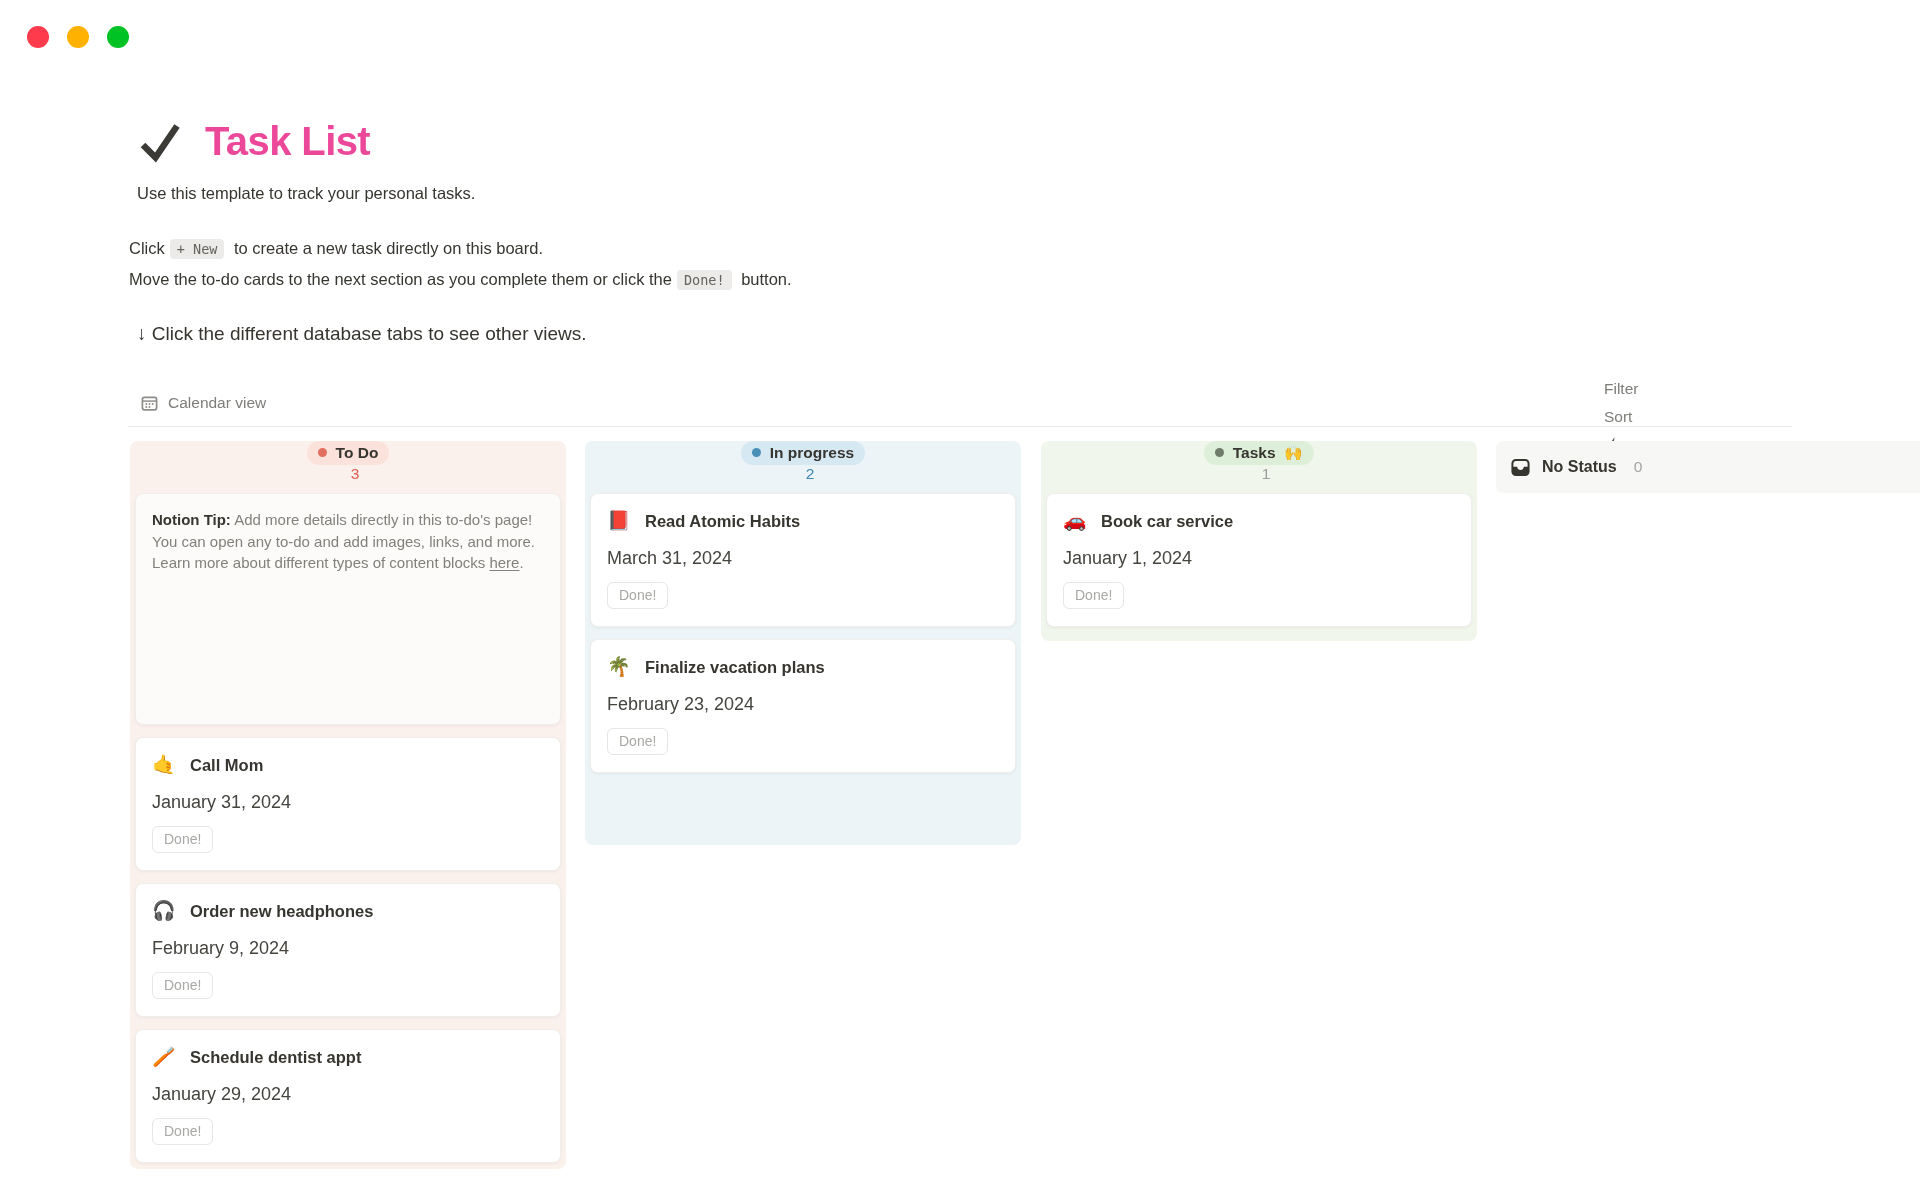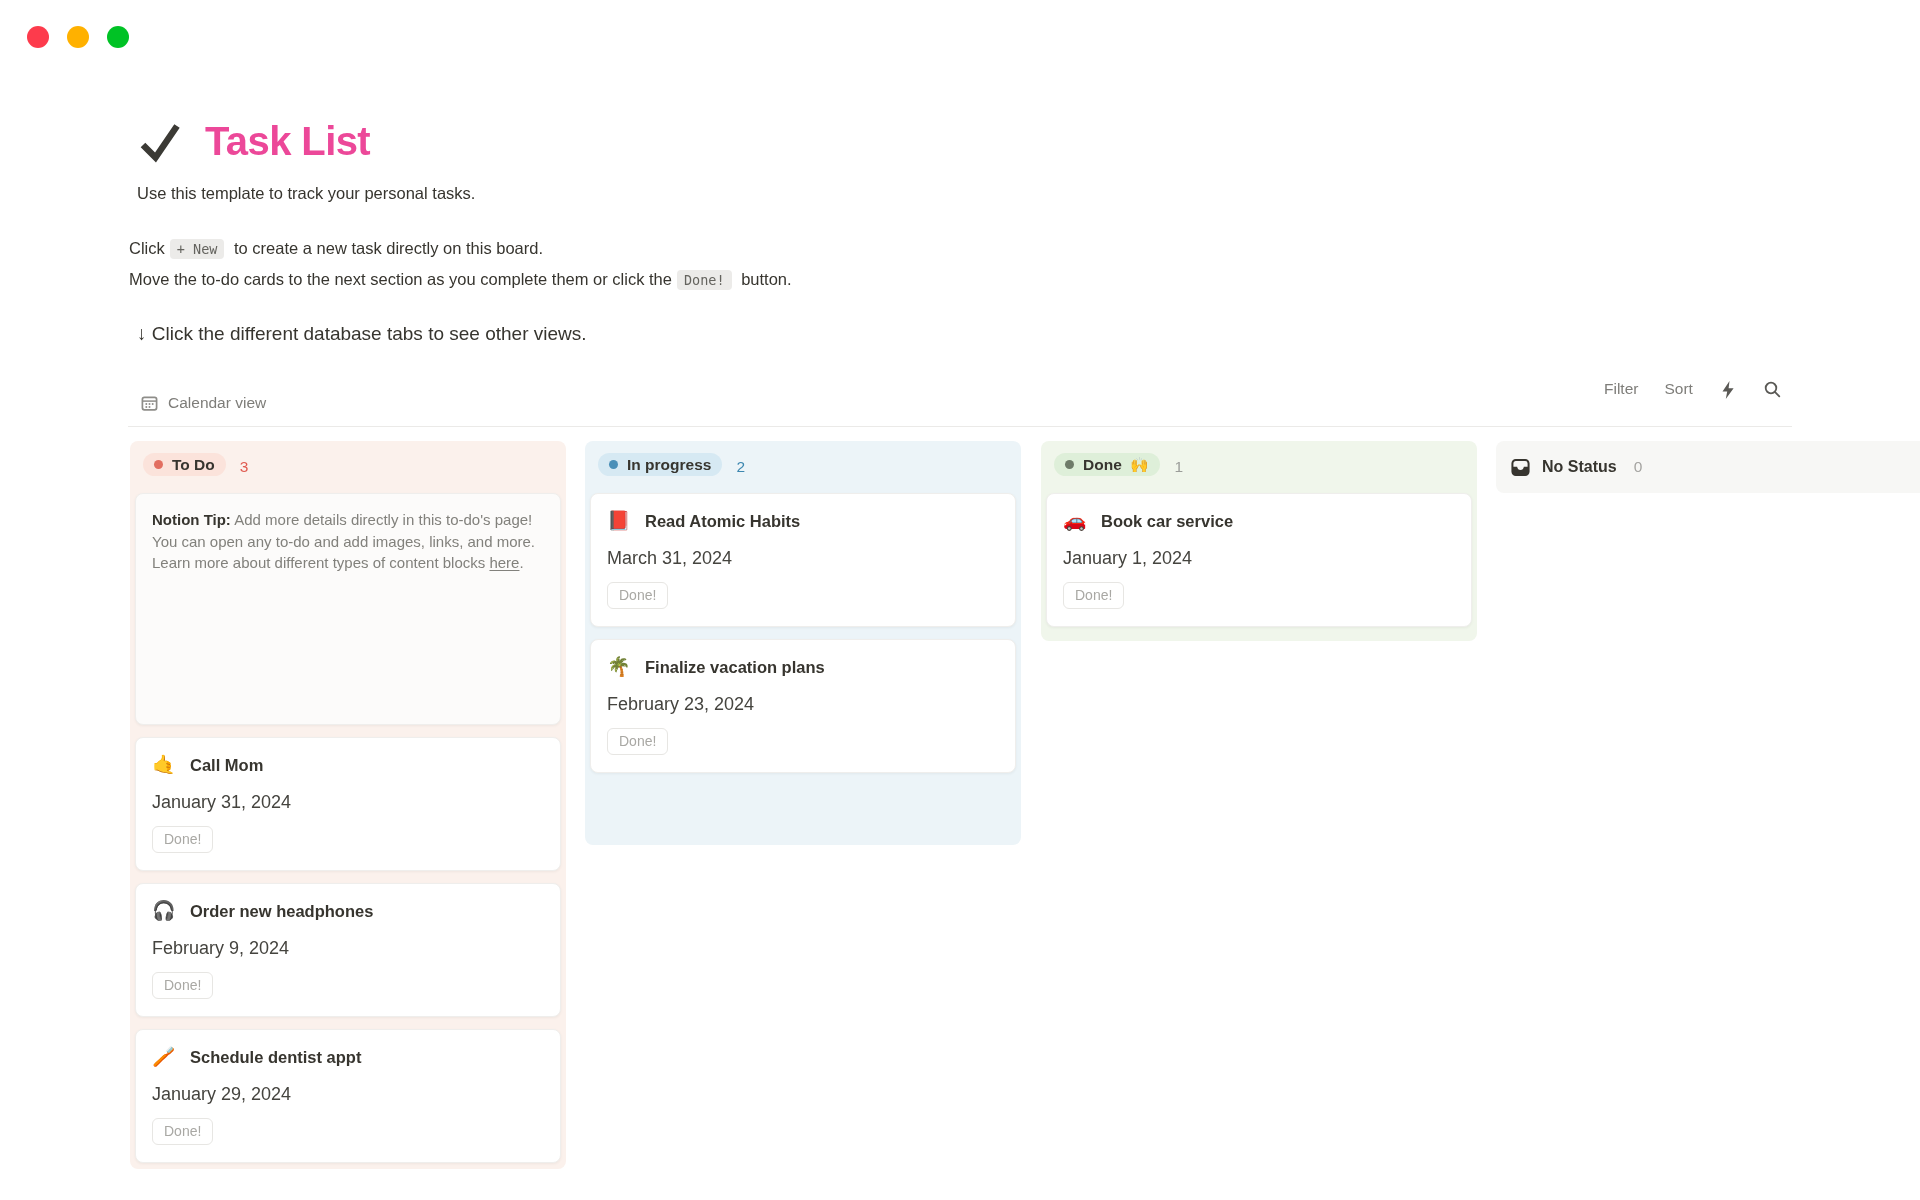--- a/index.html
+++ b/index.html
@@ -30,28 +30,28 @@
   .line3{position:absolute;left:137px;top:323px;font-size:19px;color:#37352F;}
 
   
   .tabbar{position:absolute;left:128px;top:380px;height:46px;display:flex;align-items:center;}
   .tab{display:flex;align-items:center;gap:9px;padding:0 12px;height:100%;font-size:15.5px;cursor:default;}
   .tab .ticon{display:flex;align-items:center;}
   .tab-active{font-weight:700;color:#37352F;}
   .tab-inactive{color:#7E7D79;}
   .tab-underline{position:absolute;left:0;top:423px;width:291px;height:3px;background:#37352F;border-radius:1px;}
   .toolbar-divider{position:absolute;left:128px;top:426px;width:1664px;height:1px;background:#EBEAE8;}
-  .actions{position:absolute;left:1604px;top:380px;height:46px;display:flex;align-items:flex-start;gap:26px;}
+  .actions{position:absolute;left:1604px;top:380px;height:46px;display:flex;align-items:flex-start;gap:10px;flex-direction:column;}
   .action-text{font-size:15.5px;color:#7E7D79;}
   .action-icon{display:flex;align-items:center;}
 
   
   .board{position:absolute;left:130px;top:441px;width:1810px;height:740px;}
   .column{position:absolute;top:0;width:436px;border-radius:8px;box-sizing:border-box;overflow:hidden;}
-  .col-header{height:51px;display:flex;align-items:flex-end;padding:16px 13px;box-sizing:border-box;}
+  .col-header{height:51px;display:flex;align-items:center;padding:0 13px;box-sizing:border-box;flex-direction:column;}
   .pill{display:inline-flex;align-items:center;gap:9px;padding:4px 11px;border-radius:999px;
         font-size:15.5px;font-weight:700;color:#37352F;line-height:1;}
   .pill .gdot{width:9px;height:9px;border-radius:50%;display:inline-block;}
   .pill .pemoji{font-size:15px;line-height:1;}
   .col-count{margin-left:14px;font-size:15.5px;}
 
   .col-todo{left:0;height:728px;background:#FBF1EC;}
   .col-todo .pill{background:#FBE3DB;}
   .col-todo .gdot{background:#E26E60;}
   .col-todo .col-count{color:#E05B51;}
@@ -217,21 +217,21 @@
         <div class="card-date">February 23, 2024</div>
         <span class="card-done-btn">Done!</span>
       </div>
     </div>
   </div>
 
   <div class="column col-done">
     <div class="col-header">
       <span class="pill">
         <span class="gdot"></span>
-        <span>Done</span>
+        <span>Tasks</span>
         <span class="pemoji">🙌</span>
       </span>
       <span class="col-count">1</span>
     </div>
     <div class="cards">
       <div class="card">
         <div class="card-title-row">
           <span class="card-emoji">🚗</span>
           <span class="card-title">Book car service</span>
         </div>

